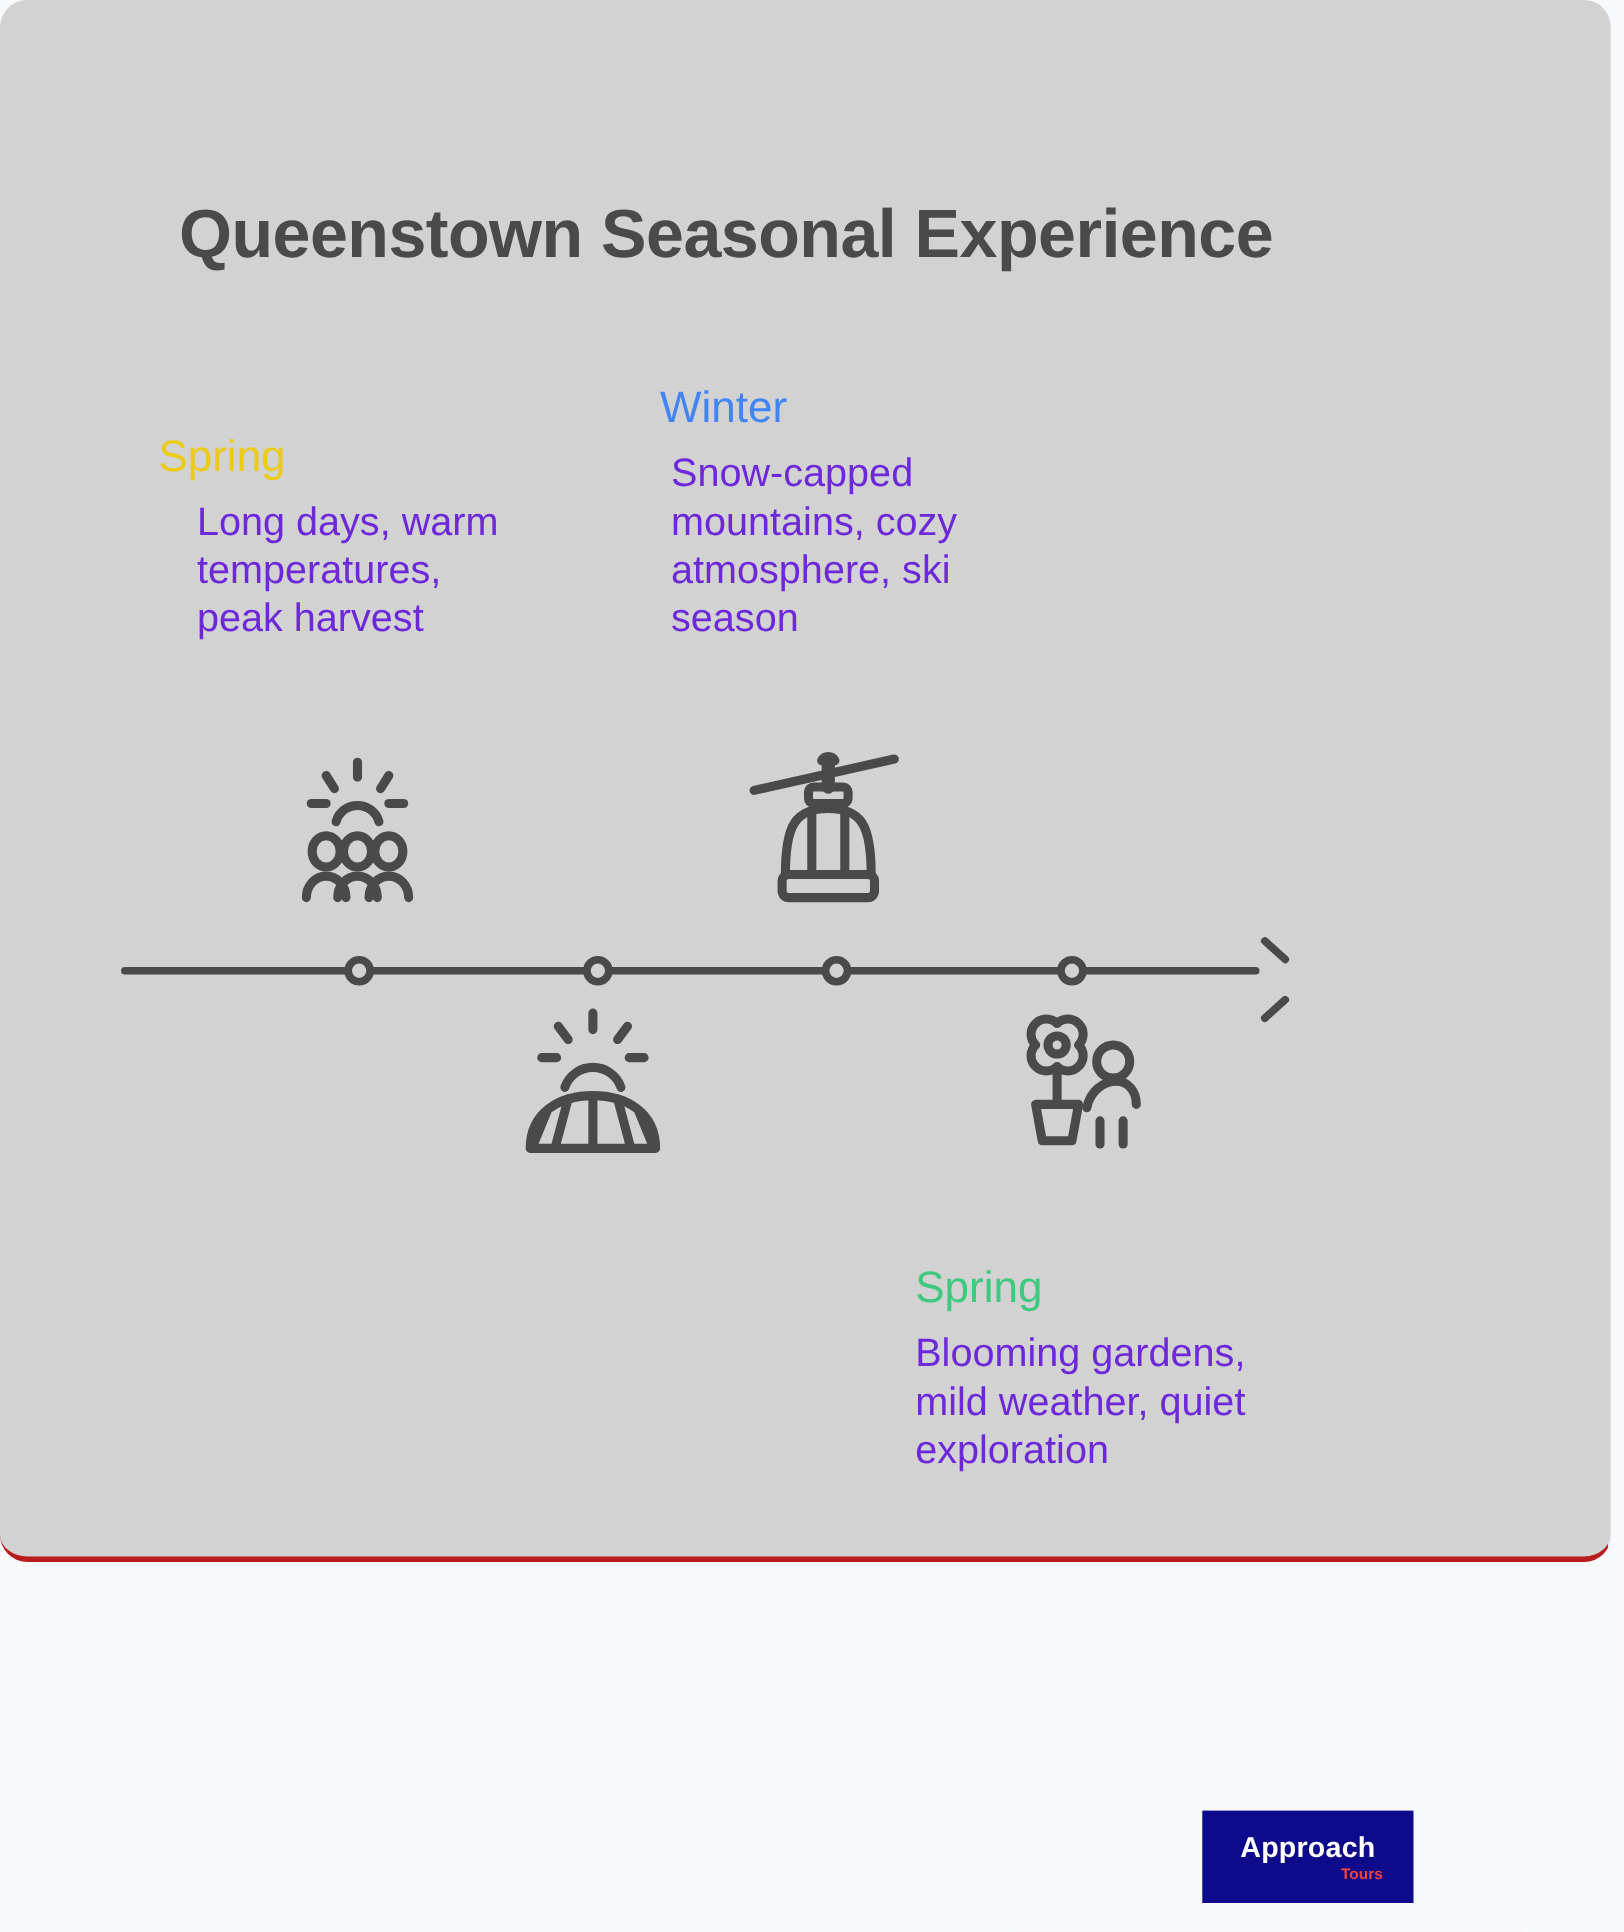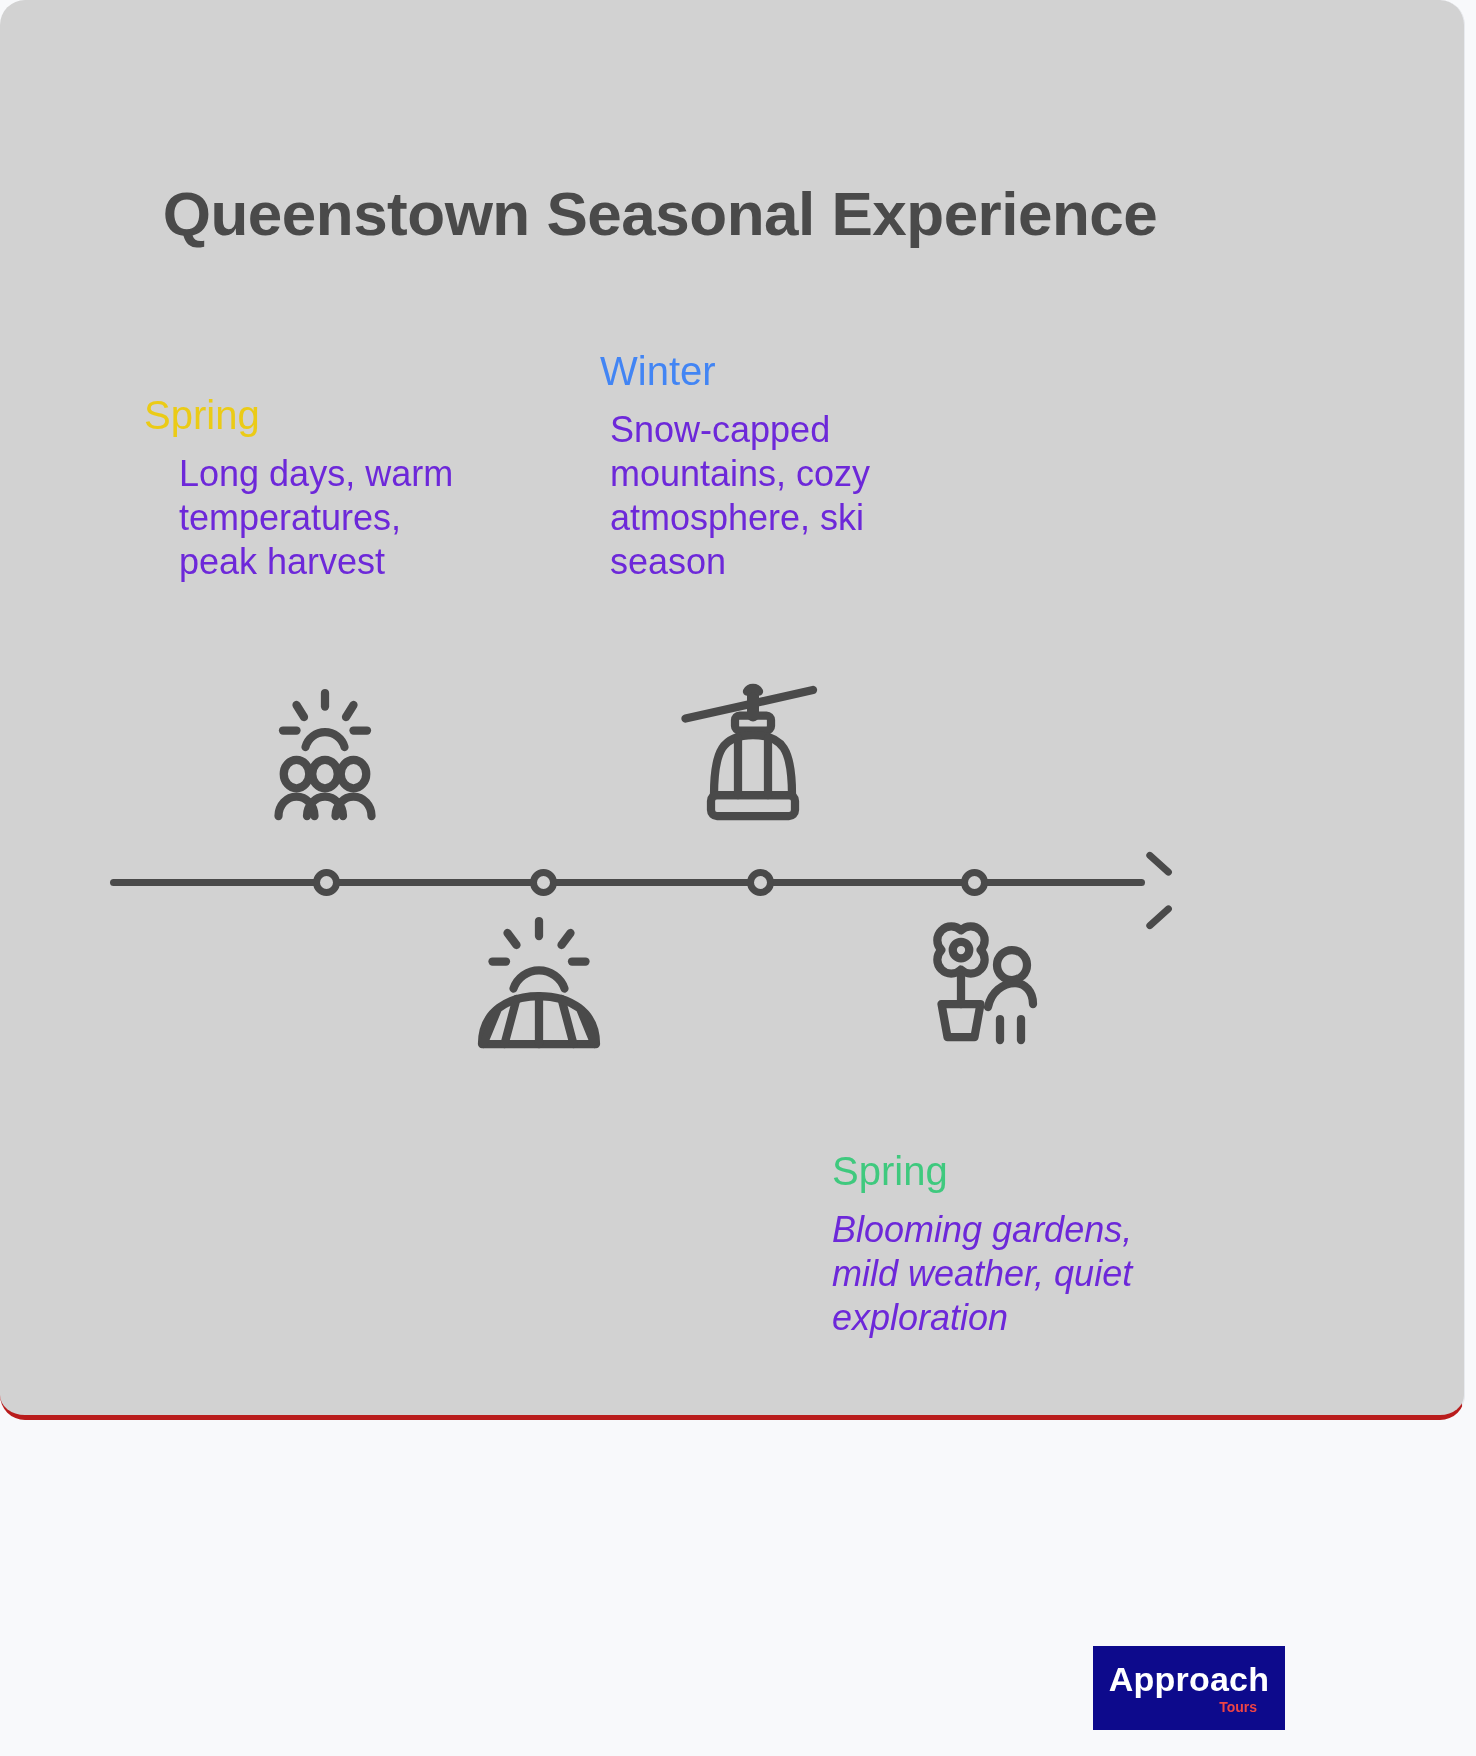--- a/index.html
+++ b/index.html
@@ -139,21 +139,21 @@
     width: 192px;
     height: 84px;
     background: #0d0a8c;
     display: flex;
     flex-direction: column;
     align-items: center;
     justify-content: center;
   }
   .logo-word {
     color: #ffffff;
-    font-size: 34px;
+    font-size: 26px;
     font-weight: bold;
     line-height: 1;
     letter-spacing: 0.2px;
   }
   .logo-sub {
     color: #ef4444;
     font-size: 14px;
     font-weight: bold;
     line-height: 1;
     margin-top: 4px;
@@ -265,21 +265,21 @@
 
         <path d="M62 66 C64 56 72 50 80 50 C87 50 92 56 92 64"></path>
 
         <path d="M70 74 L70 88"></path>
         <path d="M84 74 L84 88"></path>
       </svg>
     </div>
 
     <div class="season season-bottom" style="left:832px; top:1148px; width:316px;">
       <div class="season-label" style="color:#3fc97e;">Spring</div>
-      <div class="season-desc" style="width:316px;margin:0 auto;font-style:italic;">Blooming gardens, mild weather, quiet exploration</div>
+      <div class="season-desc" style="width:316px;margin:0 auto;">Blooming gardens, mild weather, quiet exploration</div>
     </div>
 
   </div>
 
   <div class="logo">
     <div class="logo-word">Approach</div>
     <div class="logo-sub">Tours</div>
   </div>
 
 </div>

